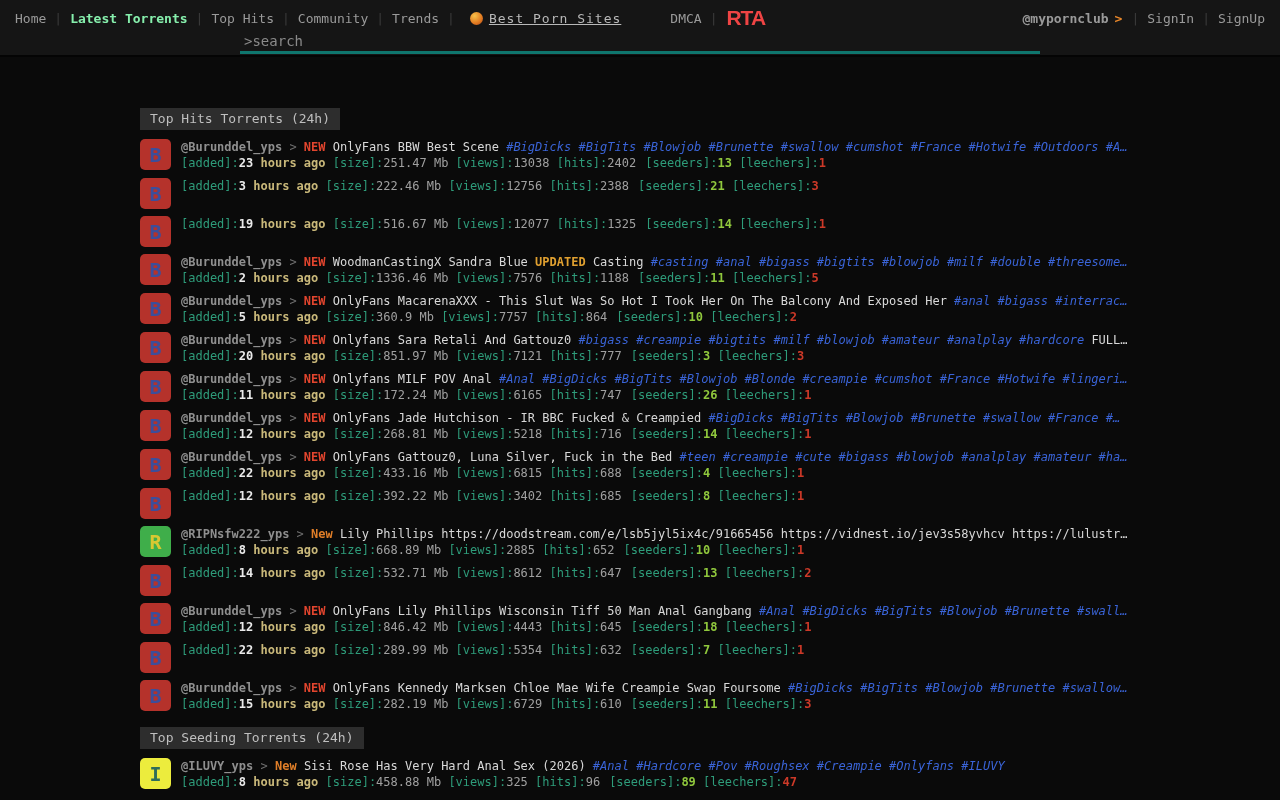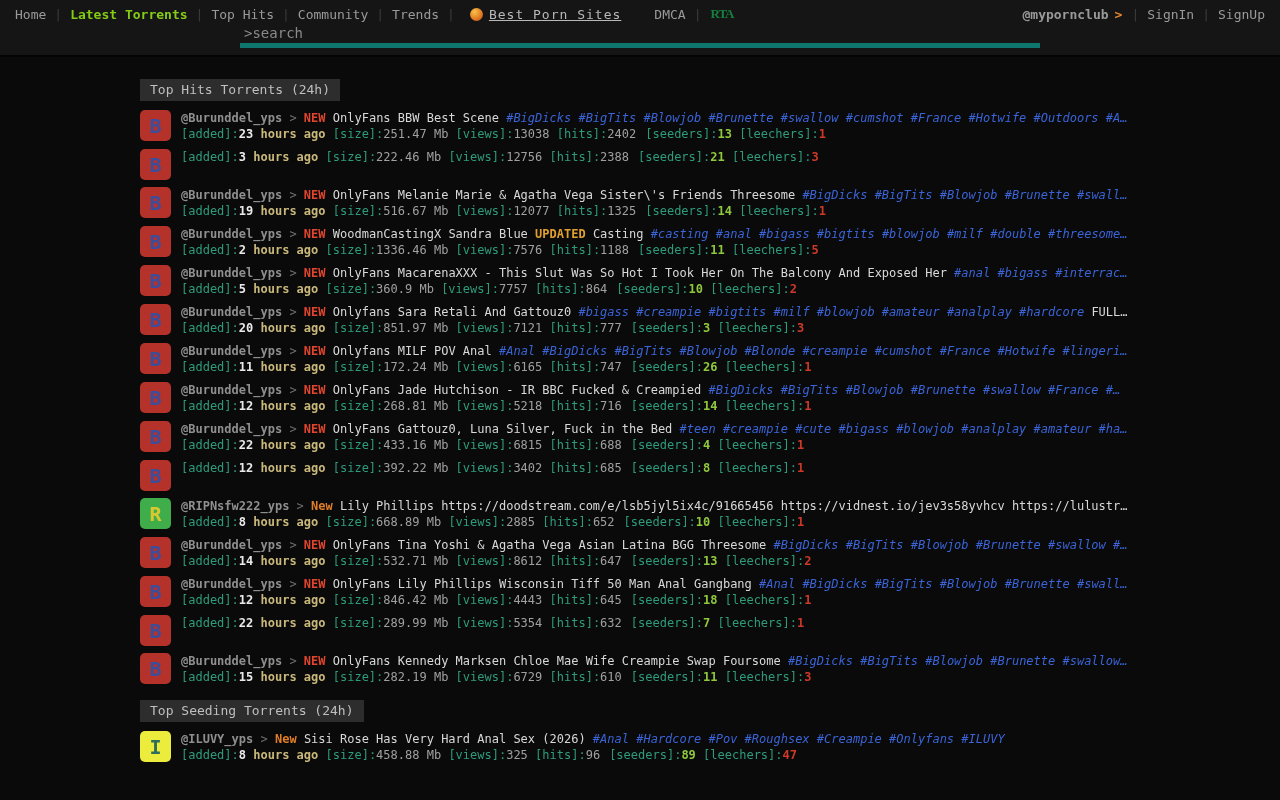--- a/index.html
+++ b/index.html
@@ -3,42 +3,42 @@
 <meta charset="utf-8">
 <style>
   * { margin:0; padding:0; box-sizing:border-box; }
   html,body { width:1280px; height:800px; overflow:hidden; background:#0a0a0a;
               font-family:"DejaVu Sans Mono", monospace; }
   
   header { background:#151515; height:57px; border-bottom:2px solid #040404; }
   .navbar { display:flex; align-items:center; padding:6px 8px 0 8px; font-size:13px;
             color:#9a9a9a; white-space:nowrap; }
   .nav-item { padding:0 7px; cursor:pointer; }
-  .nav-item.active { color:#84cc16; font-weight:bold; }
+  .nav-item.active { color:#86efac; font-weight:bold; }
   .divider { color:#3a3a3a; padding:0 1px; }
   .icon-dot { width:13px; height:13px; border-radius:50%; display:inline-block;
               background:radial-gradient(circle at 35% 30%, #f8c14a, #e07820 60%, #a8431a);
               margin:0 6px 0 14px; }
   .best-sites { color:#b8b8b8; text-decoration:underline; letter-spacing:1px; cursor:pointer; }
-  .dmca { margin-left:26px; }
-  .rta { font-family:Liberation Serif, serif; font-weight:900; font-size:13px;
-         color:#15803d; letter-spacing:-1px; padding:0 8px; }
+  .dmca { margin-left:42px; }
+  .rta { font-family:Liberation Sans, sans-serif; font-weight:900; font-size:21px;
+         color:#ef4444; letter-spacing:-1px; padding:0 8px; }
   .spacer { flex:1; }
   .handle { color:#9a9a9a; font-weight:bold; }
   .handle-arrow { color:#e8872a; font-weight:bold; padding:0 8px 0 6px; }
   
-  .search-wrap { width:800px; margin:1px auto 8px auto; border-bottom:5px solid #0f766e;text-decoration:underline; }
+  .search-wrap { width:800px; margin:1px auto 8px auto; border-bottom:3px solid #0f766e;text-decoration:underline; }
   .search-wrap input { width:100%; background:transparent; border:none; outline:none;
          color:#9a9a9a; font:14px "DejaVu Sans Mono", monospace; padding:1px 4px 2px 4px; }
   .search-wrap input::placeholder { color:#8a8a8a; opacity:1; }
   
   main { padding-left:140px; }
   .section-title { display:inline-block; background:#2d2d2d; color:#bfbfbf; font-size:13px;
                    padding:3px 10px 4px 10px; margin:8px 0 9px 0; }
-  .section-title.first { margin-top:22px; }
+  .section-title.first { margin-top:51px; }
   .row { display:flex; margin-bottom:7px; }
   .avatar { width:31px; height:31px; border-radius:5px; flex:0 0 31px; margin-right:10px;
             display:flex; align-items:center; justify-content:center;
             font-size:20px; font-weight:bold; cursor:pointer; }
   .lines { width:1005px; overflow:hidden; }
   .line1, .line2 { font-size:12px; line-height:16px; white-space:nowrap; overflow:hidden; }
   .user { color:#8f8f8f; font-weight:bold; cursor:pointer; }
   .arrow { color:#6e6e6e; }
   .badge { font-weight:bold;margin-top:48px; }
   .seg-title { color:#d8d8d8; cursor:pointer; }
@@ -92,21 +92,20 @@
         <div class="line2"><span class="lbl">[added]:</span><span class="v-added">23</span> <span class="v-unit">hours ago</span> <span class="lbl">[size]:</span><span class="v-gray">251.47 Mb</span> <span class="lbl">[views]:</span><span class="v-gray">13038</span> <span class="lbl">[hits]:</span><span class="v-gray">2402</span><span class="lbl seed">[seeders]:</span><span class="v-seed">13</span> <span class="lbl">[leechers]:</span><span class="v-leech">1</span></div>
       </div>
     </div><div class="row">
       <div class="avatar" style="background: rgb(181, 50, 43); color: rgb(60, 78, 155);">B</div>
       <div class="lines">
         <div class="line2"><span class="lbl">[added]:</span><span class="v-added">3</span> <span class="v-unit">hours ago</span> <span class="lbl">[size]:</span><span class="v-gray">222.46 Mb</span> <span class="lbl">[views]:</span><span class="v-gray">12756</span> <span class="lbl">[hits]:</span><span class="v-gray">2388</span><span class="lbl seed">[seeders]:</span><span class="v-seed">21</span> <span class="lbl">[leechers]:</span><span class="v-leech">3</span></div>
       </div>
     </div><div class="row">
       <div class="avatar" style="background: rgb(181, 50, 43); color: rgb(60, 78, 155);">B</div>
       <div class="lines">
-        <div class="line1"><span class="user">@Burunddel_yps</span> <span class="arrow">&gt;</span> <span class="badge" style="color: rgb(226, 69, 46);">NEW</span> <span class="seg-title">OnlyFans Melanie Marie &amp; Agatha Vega Sister\'s Friends Threesome </span><span class="seg-tags">#BigDicks #BigTits #Blowjob #Brunette #swall…</span></div>
         <div class="line2"><span class="lbl">[added]:</span><span class="v-added">19</span> <span class="v-unit">hours ago</span> <span class="lbl">[size]:</span><span class="v-gray">516.67 Mb</span> <span class="lbl">[views]:</span><span class="v-gray">12077</span> <span class="lbl">[hits]:</span><span class="v-gray">1325</span><span class="lbl seed">[seeders]:</span><span class="v-seed">14</span> <span class="lbl">[leechers]:</span><span class="v-leech">1</span></div>
       </div>
     </div><div class="row">
       <div class="avatar" style="background: rgb(181, 50, 43); color: rgb(60, 78, 155);">B</div>
       <div class="lines">
         <div class="line1"><span class="user">@Burunddel_yps</span> <span class="arrow">&gt;</span> <span class="badge" style="color: rgb(226, 69, 46);">NEW</span> <span class="seg-title">WoodmanCastingX Sandra Blue </span><span class="seg-updated">UPDATED</span><span class="seg-title"> Casting </span><span class="seg-tags">#casting #anal #bigass #bigtits #blowjob #milf #double #threesome…</span></div>
         <div class="line2"><span class="lbl">[added]:</span><span class="v-added">2</span> <span class="v-unit">hours ago</span> <span class="lbl">[size]:</span><span class="v-gray">1336.46 Mb</span> <span class="lbl">[views]:</span><span class="v-gray">7576</span> <span class="lbl">[hits]:</span><span class="v-gray">1188</span><span class="lbl seed">[seeders]:</span><span class="v-seed">11</span> <span class="lbl">[leechers]:</span><span class="v-leech">5</span></div>
       </div>
     </div><div class="row">
       <div class="avatar" style="background: rgb(181, 50, 43); color: rgb(60, 78, 155);">B</div>
@@ -145,21 +144,20 @@
       </div>
     </div><div class="row">
       <div class="avatar" style="background: rgb(63, 174, 74); color: rgb(216, 200, 50);">R</div>
       <div class="lines">
         <div class="line1"><span class="user">@RIPNsfw222_yps</span> <span class="arrow">&gt;</span> <span class="badge" style="color: rgb(224, 126, 40);">New</span> <span class="seg-title">Lily Phillips https://doodstream.com/e/lsb5jyl5ix4c/91665456 https://vidnest.io/jev3s58yvhcv https://lulustr…</span></div>
         <div class="line2"><span class="lbl">[added]:</span><span class="v-added">8</span> <span class="v-unit">hours ago</span> <span class="lbl">[size]:</span><span class="v-gray">668.89 Mb</span> <span class="lbl">[views]:</span><span class="v-gray">2885</span> <span class="lbl">[hits]:</span><span class="v-gray">652</span><span class="lbl seed">[seeders]:</span><span class="v-seed">10</span> <span class="lbl">[leechers]:</span><span class="v-leech">1</span></div>
       </div>
     </div><div class="row">
       <div class="avatar" style="background: rgb(181, 50, 43); color: rgb(60, 78, 155);">B</div>
       <div class="lines">
-        <div class="line1"><span class="user">@Burunddel_yps</span> <span class="arrow">&gt;</span> <span class="badge" style="color: rgb(226, 69, 46);">NEW</span> <span class="seg-title">OnlyFans Tina Yoshi &amp; Agatha Vega Asian Latina BGG Threesome </span><span class="seg-tags">#BigDicks #BigTits #Blowjob #Brunette #swallow #…</span></div>
         <div class="line2"><span class="lbl">[added]:</span><span class="v-added">14</span> <span class="v-unit">hours ago</span> <span class="lbl">[size]:</span><span class="v-gray">532.71 Mb</span> <span class="lbl">[views]:</span><span class="v-gray">8612</span> <span class="lbl">[hits]:</span><span class="v-gray">647</span><span class="lbl seed">[seeders]:</span><span class="v-seed">13</span> <span class="lbl">[leechers]:</span><span class="v-leech">2</span></div>
       </div>
     </div><div class="row">
       <div class="avatar" style="background: rgb(181, 50, 43); color: rgb(60, 78, 155);">B</div>
       <div class="lines">
         <div class="line1"><span class="user">@Burunddel_yps</span> <span class="arrow">&gt;</span> <span class="badge" style="color: rgb(226, 69, 46);">NEW</span> <span class="seg-title">OnlyFans Lily Phillips Wisconsin Tiff 50 Man Anal Gangbang </span><span class="seg-tags">#Anal #BigDicks #BigTits #Blowjob #Brunette #swall…</span></div>
         <div class="line2"><span class="lbl">[added]:</span><span class="v-added">12</span> <span class="v-unit">hours ago</span> <span class="lbl">[size]:</span><span class="v-gray">846.42 Mb</span> <span class="lbl">[views]:</span><span class="v-gray">4443</span> <span class="lbl">[hits]:</span><span class="v-gray">645</span><span class="lbl seed">[seeders]:</span><span class="v-seed">18</span> <span class="lbl">[leechers]:</span><span class="v-leech">1</span></div>
       </div>
     </div><div class="row">
       <div class="avatar" style="background: rgb(181, 50, 43); color: rgb(60, 78, 155);">B</div>

